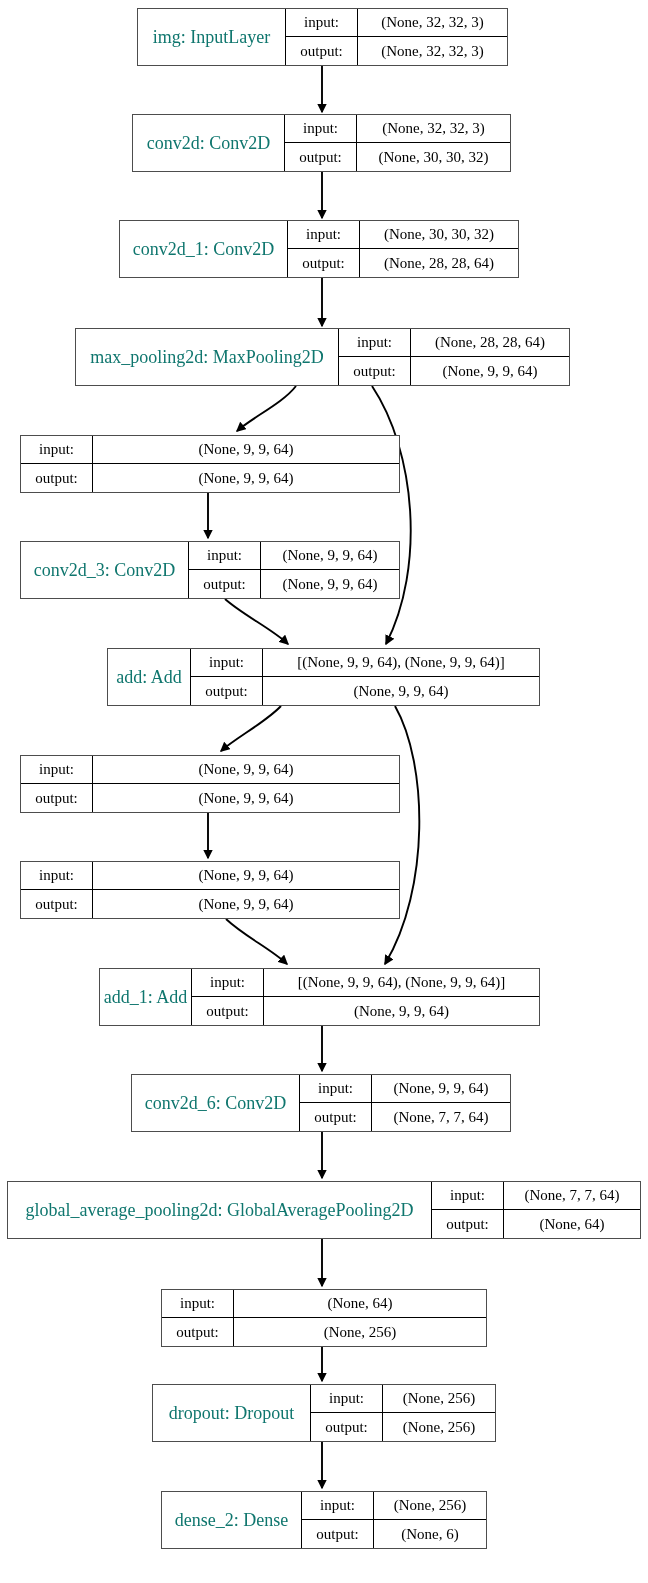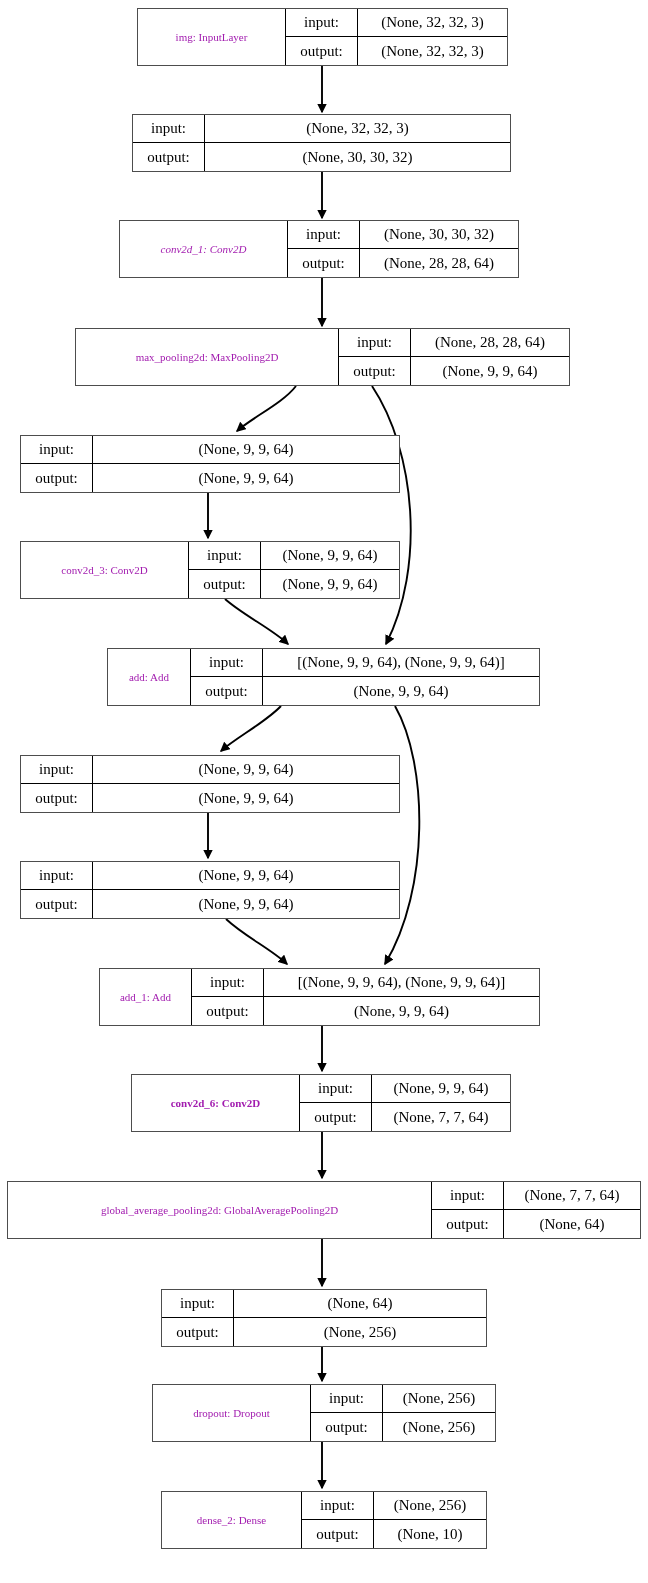--- a/index.html
+++ b/index.html
@@ -34,22 +34,22 @@
     flex-direction: row;
     background: #ffffff;
     border: 1.6px solid #4d4d4d;
   }
   .node-name {
     display: flex;
     align-items: center;
     justify-content: center;
     box-sizing: border-box;
     padding: 0 10px;
-    font-size: 11px;
-    color: #a21caf;
+    font-size: 18px;
+    color: #0f766e;
     white-space: nowrap;
     border-right: 1.4px solid #000000;
   }
   .node-io {
     display: flex;
     flex-direction: column;
     flex: 1 1 auto;
     box-sizing: border-box;
   }
   .io-row {
@@ -139,33 +139,34 @@
             <div class="io-label" style="width: 72px;">input:</div>
             <div class="io-shape">(None, 32, 32, 3)</div>
           </div>
           <div class="io-row bottom">
             <div class="io-label" style="width: 72px;">output:</div>
             <div class="io-shape">(None, 32, 32, 3)</div>
           </div>
         </div>
       </div>
       <div class="node" style="left: 132px; top: 114px; width: 379px; height: 58px;">
+        <div class="node-name" style="width: 152px;">conv2d: Conv2D</div>
         <div class="node-io">
           <div class="io-row top">
             <div class="io-label" style="width: 72px;">input:</div>
             <div class="io-shape">(None, 32, 32, 3)</div>
           </div>
           <div class="io-row bottom">
             <div class="io-label" style="width: 72px;">output:</div>
             <div class="io-shape">(None, 30, 30, 32)</div>
           </div>
         </div>
       </div>
       <div class="node" style="left: 119px; top: 220px; width: 400px; height: 58px;">
-        <div class="node-name" style="width: 168px; font-style: italic;">conv2d_1: Conv2D</div>
+        <div class="node-name" style="width: 168px;">conv2d_1: Conv2D</div>
         <div class="node-io">
           <div class="io-row top">
             <div class="io-label" style="width: 72px;">input:</div>
             <div class="io-shape">(None, 30, 30, 32)</div>
           </div>
           <div class="io-row bottom">
             <div class="io-label" style="width: 72px;">output:</div>
             <div class="io-shape">(None, 28, 28, 64)</div>
           </div>
         </div>
@@ -252,21 +253,21 @@
             <div class="io-label" style="width: 72px;">input:</div>
             <div class="io-shape">[(None, 9, 9, 64), (None, 9, 9, 64)]</div>
           </div>
           <div class="io-row bottom">
             <div class="io-label" style="width: 72px;">output:</div>
             <div class="io-shape">(None, 9, 9, 64)</div>
           </div>
         </div>
       </div>
       <div class="node" style="left: 131px; top: 1074px; width: 380px; height: 58px;">
-        <div class="node-name" style="width: 168px; font-weight: bold;">conv2d_6: Conv2D</div>
+        <div class="node-name" style="width: 168px;">conv2d_6: Conv2D</div>
         <div class="node-io">
           <div class="io-row top">
             <div class="io-label" style="width: 72px;">input:</div>
             <div class="io-shape">(None, 9, 9, 64)</div>
           </div>
           <div class="io-row bottom">
             <div class="io-label" style="width: 72px;">output:</div>
             <div class="io-shape">(None, 7, 7, 64)</div>
           </div>
         </div>
@@ -311,19 +312,19 @@
       </div>
       <div class="node" style="left: 161px; top: 1491px; width: 326px; height: 58px;">
         <div class="node-name" style="width: 140px;">dense_2: Dense</div>
         <div class="node-io">
           <div class="io-row top">
             <div class="io-label" style="width: 72px;">input:</div>
             <div class="io-shape">(None, 256)</div>
           </div>
           <div class="io-row bottom">
             <div class="io-label" style="width: 72px;">output:</div>
-            <div class="io-shape">(None, 10)</div>
+            <div class="io-shape">(None, 6)</div>
           </div>
         </div>
       </div>
     </div>
 
 </div>
 
 </body></html>

